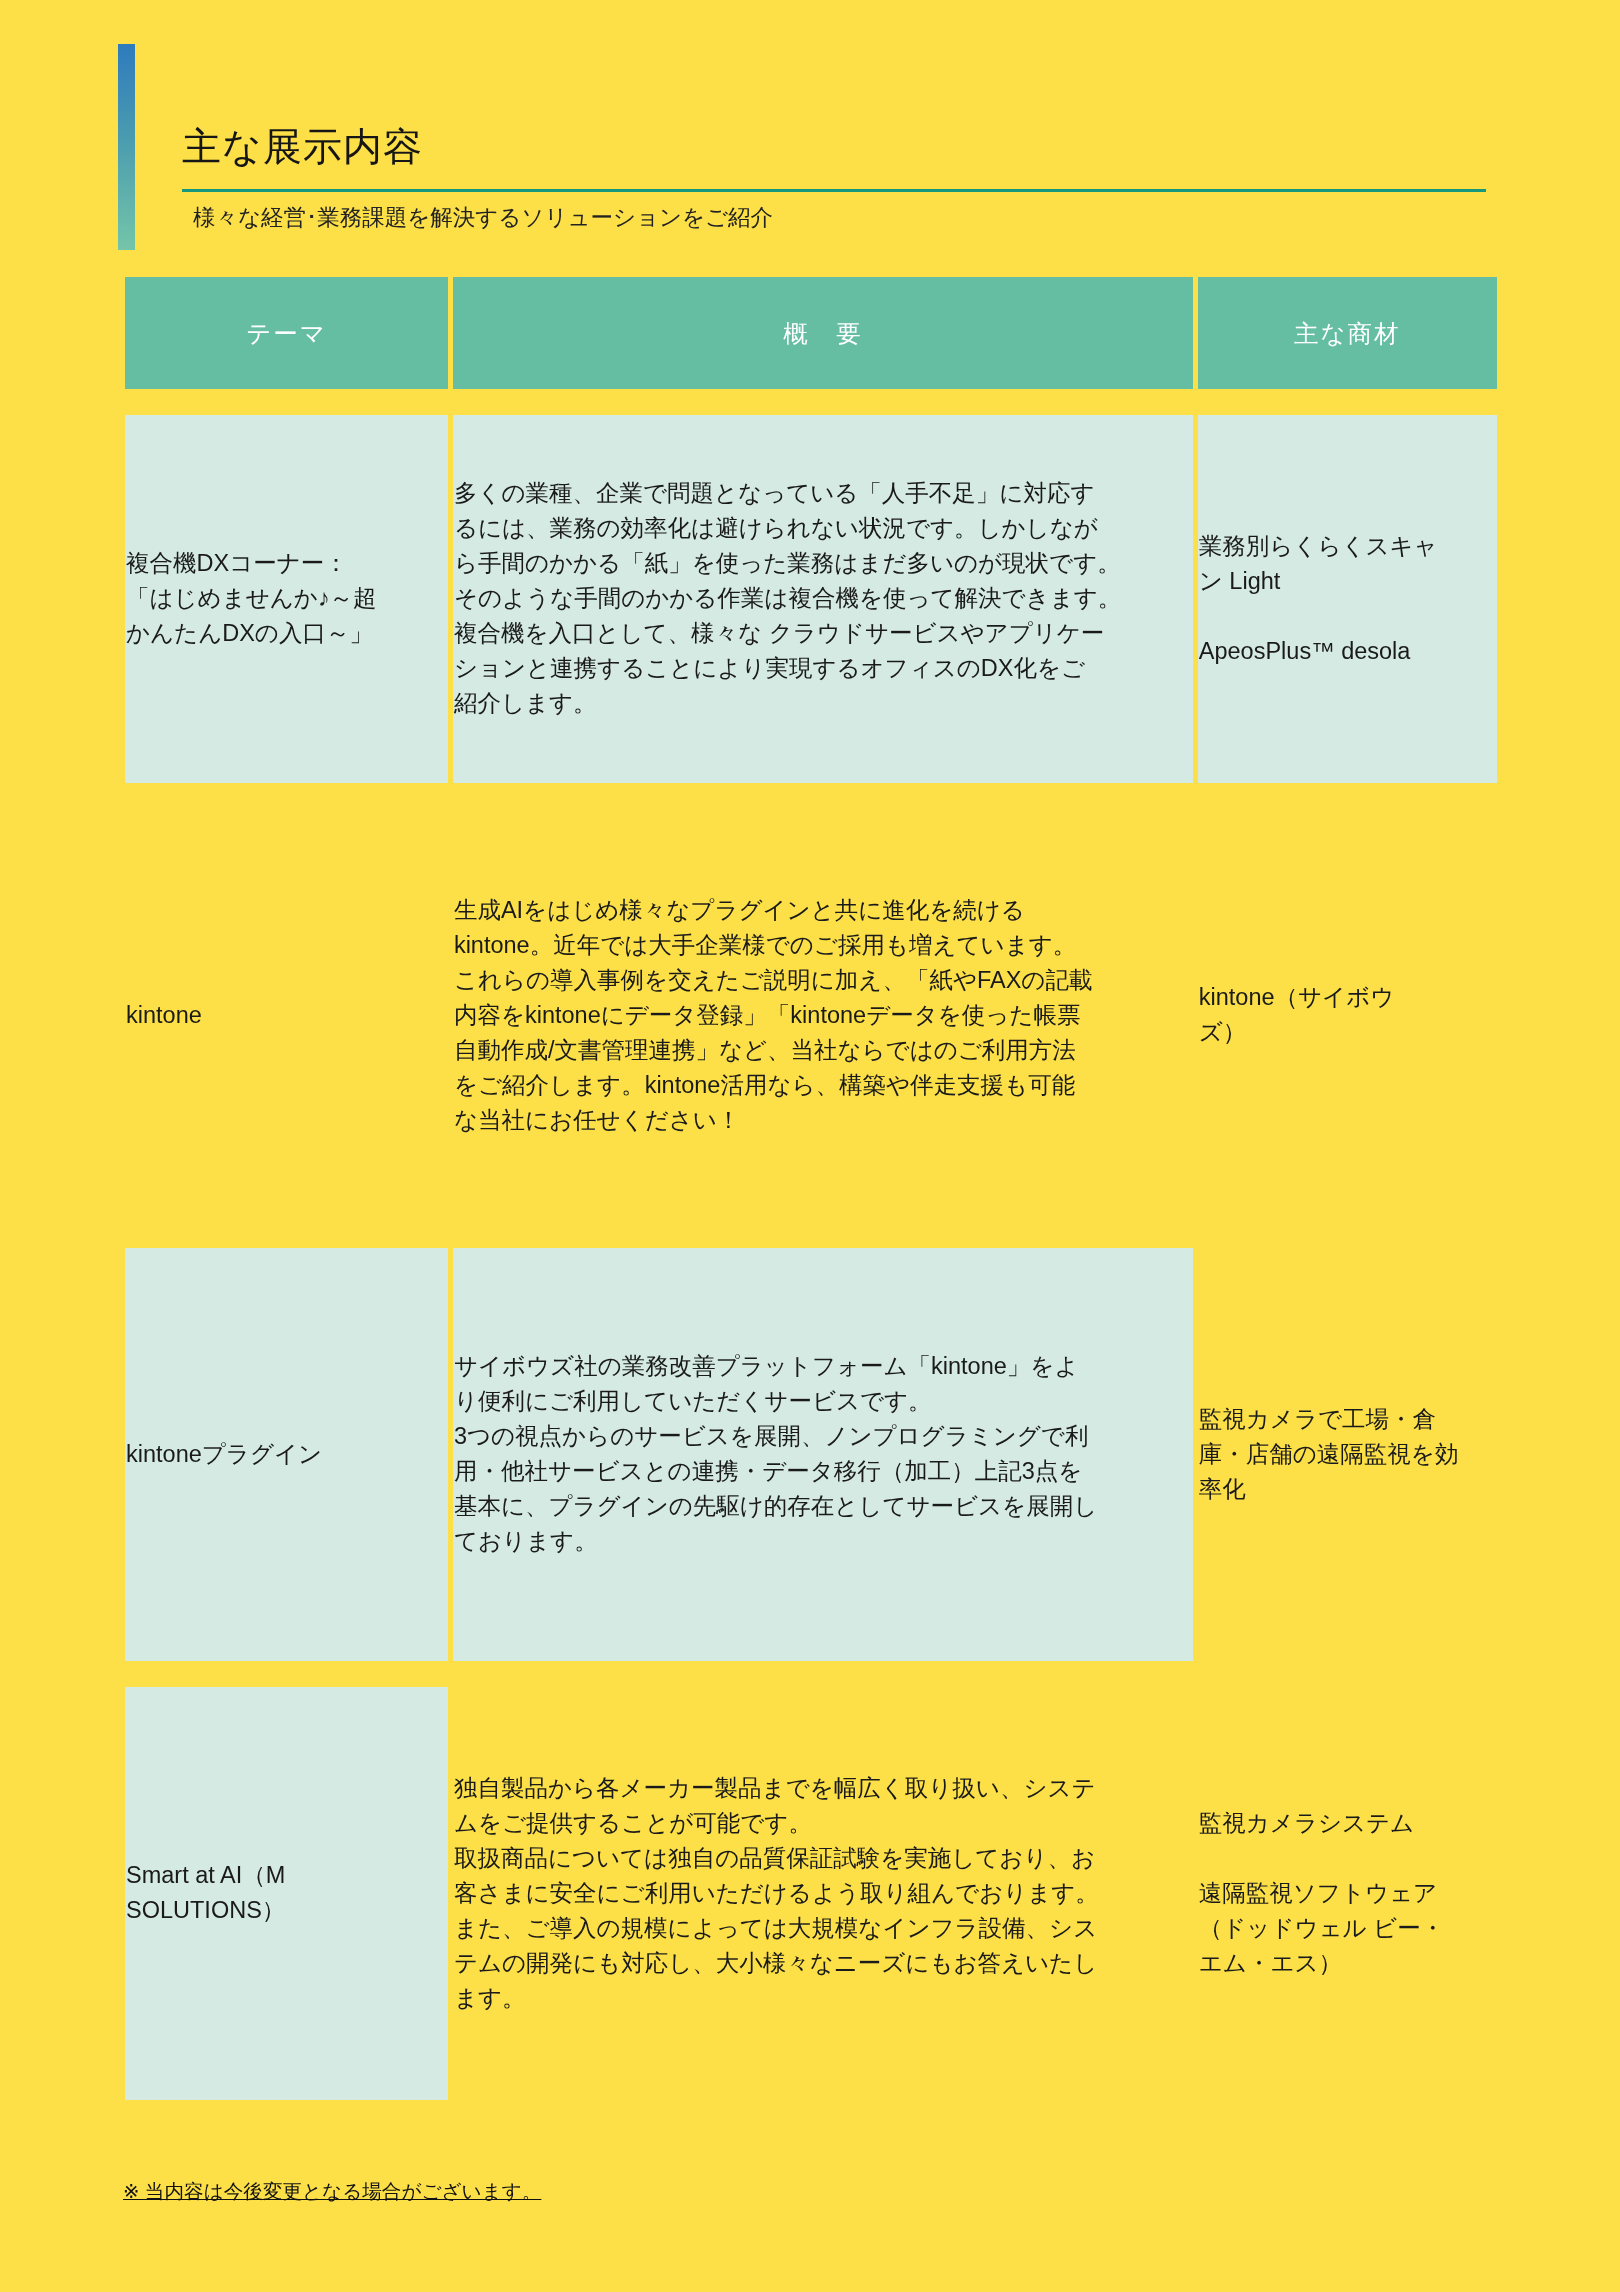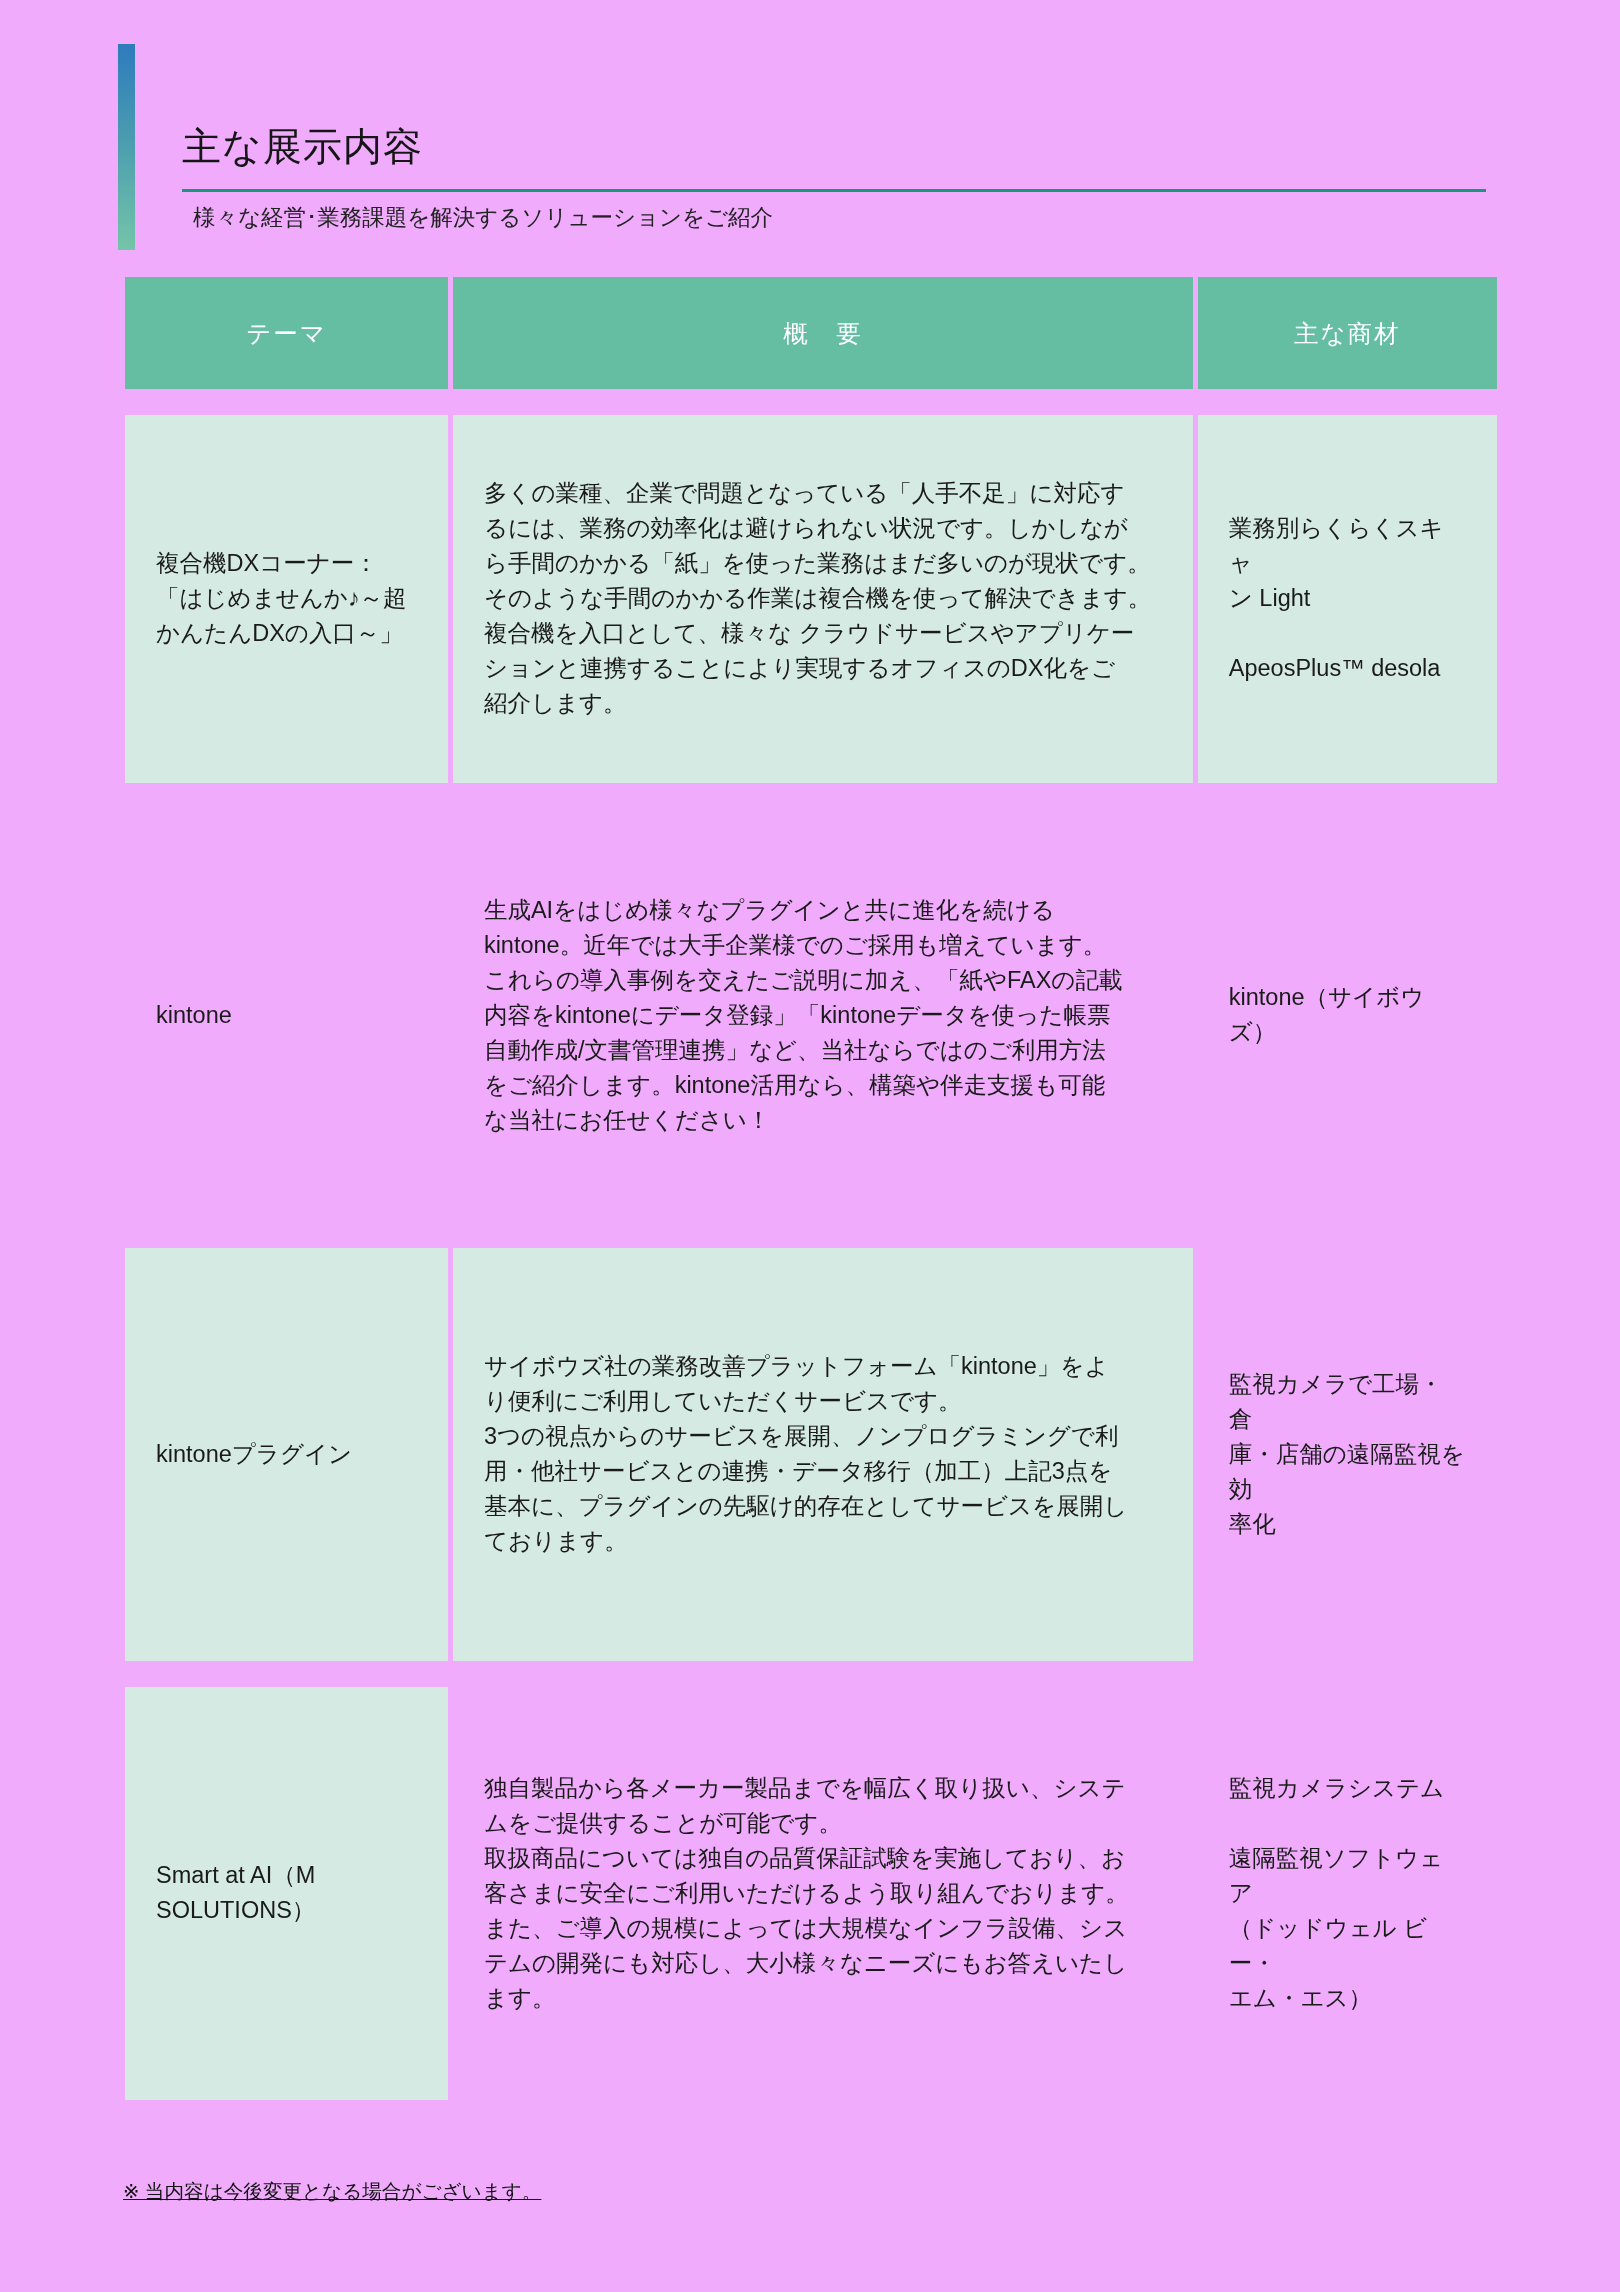--- a/index.html
+++ b/index.html
@@ -1,19 +1,19 @@
 <!DOCTYPE html>
 <html style="--header-bg: #65bea2; --row-alt-bg: #d5eae3; --title-rule: #17977c; --accent-bar-top: #2e7bbd; --accent-bar-bottom: #74c5a8;"><head>
 <meta charset="utf-8">
 <style>
   html,body{margin:0;padding:0;background:#ffffff;}
   .page{
     position:relative;
     width:1620px;height:2293px;
-    background:#f0abfc;
+    background:#fde047;
     font-family:"Liberation Sans","DejaVu Sans",sans-serif;
     color:#1a1a1a;
     overflow:hidden;
   }
   .accent-bar{
     position:absolute;left:118px;top:44px;width:16.7px;height:206px;
     background:linear-gradient(180deg,
       var(--accent-bar-top,#2e7bbd) 0%,
       #4a9bb0 45%,
       var(--accent-bar-bottom,#74c5a8) 100%);
@@ -39,21 +39,21 @@
     column-gap:4.9px;row-gap:5.9px;
   }
   .th{
     background:var(--header-bg,#65bea2);
     color:#ffffff;
     display:flex;align-items:center;justify-content:center;
     font-size:24.5px;letter-spacing:2px;
   }
   .cell{
     display:flex;align-items:center;
-    padding:0 31px;
+    padding:0 1px;
     font-size:23.5px;line-height:35px;
     white-space:pre-line;
     background:transparent;
     margin-top:20px;
   }
   .row-alt{background:var(--row-alt-bg,#d5eae3);}
   .footnote{
     position:absolute;left:123px;top:2178px;margin:0;
     font-size:19.6px;color:#111111;white-space:nowrap;text-decoration:underline;
   }

